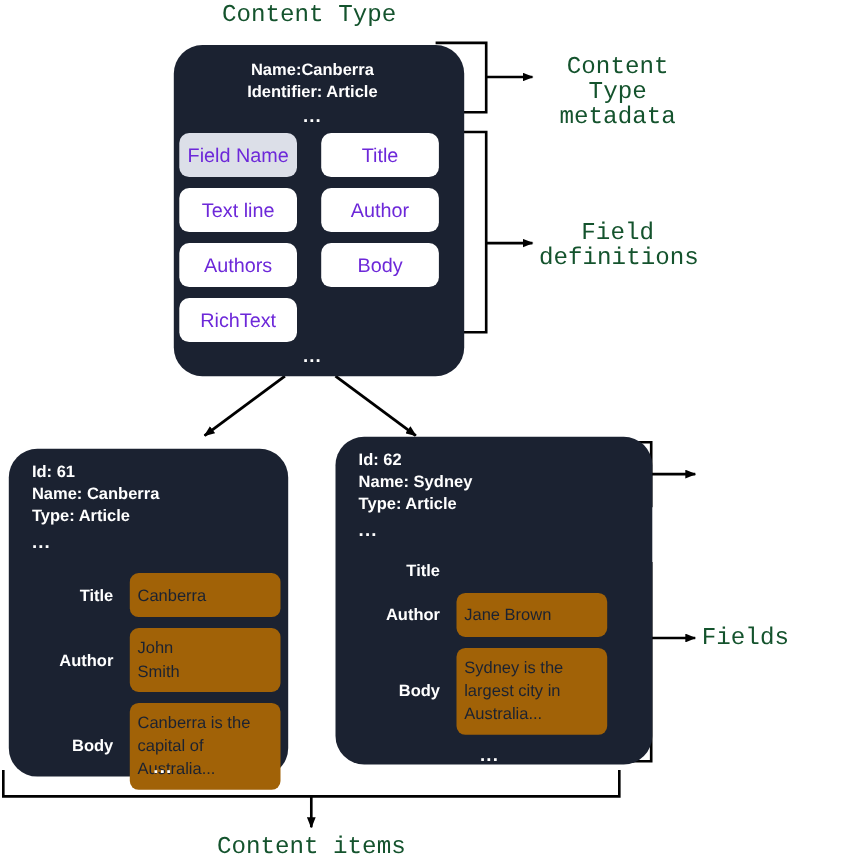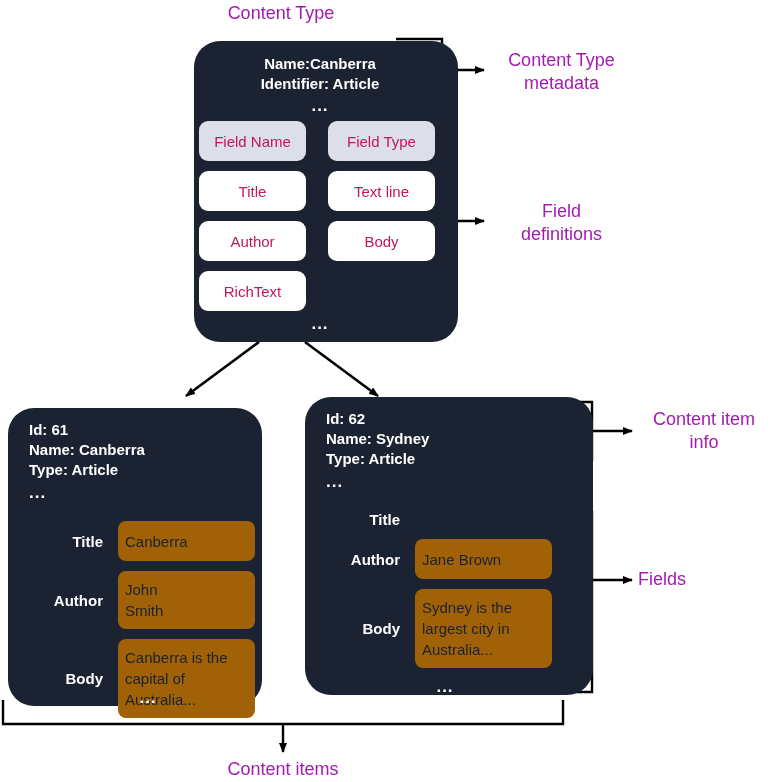--- a/index.html
+++ b/index.html
@@ -24,24 +24,25 @@
     top: 0;
     width: 773px;
     height: 782px;
     pointer-events: none;
   }
 
   
   .caption {
     position: absolute;
     text-align: center;
-    font-size: 18px;
+    font-size: 22px;
     line-height: 23px;
-    color: #a21caf;
+    color: #14532d;
     white-space: pre-line;
+    font-family: Liberation Mono, monospace;
   }
 
   
   .card {
     position: absolute;
     background: #1b2231;
     border-radius: 26px;
     box-sizing: border-box;
   }
   .card-meta {
@@ -67,22 +68,22 @@
     position: absolute;
     display: grid;
     grid-template-columns: 107px 107px;
     column-gap: 22px;
     row-gap: 10px;
   }
   .fd-cell {
     height: 40px;
     border-radius: 9px;
     background: #ffffff;
-    color: #be185d;
-    font-size: 15px;
+    color: #6d28d9;
+    font-size: 18px;
     display: flex;
     align-items: center;
     justify-content: center;
     text-align: center;
   }
   .fd-cell.header {
     background: #dcdfe8;
   }
 
   
@@ -162,33 +163,33 @@
     </g>
 
     <g>
       <path d="M 3,700 L 3,724 L 563,724 L 563,700" fill="none" stroke="#000000" stroke-width="2.4"></path>
       <line x1="283" y1="724" x2="283" y2="752" stroke="#000000" stroke-width="2.4" marker-end="url(#arrow)"></line>
     </g>
   </svg>
 
   <div class="caption" style="left:181px; top:2px; width:200px;">Content Type</div>
 
-  <div class="card" style="left:158px; top:41px; width:264px; height:301px;margin-left:36px;">
+  <div class="card" style="left:158px; top:41px; width:264px; height:301px;">
     <div class="card-meta meta-center" style="position:absolute; left:0; top:13px; width:252px;">Name:Canberra</div>
     <div class="card-meta meta-center" style="position:absolute; left:0; top:33px; width:252px;">Identifier: Article</div>
     <div class="dots" style="position:absolute; left:0; top:60px; width:252px;">...</div>
 
     <div class="fd-grid" style="left:5px; top:80px;">
       <div class="fd-cell header">Field Name</div>
-      <div class="fd-cell header">Field Type</div>
 
       <div class="fd-cell">Title</div>
       <div class="fd-cell">Text line</div>
 
       <div class="fd-cell">Author</div>
+      <div class="fd-cell">Authors</div>
 
       <div class="fd-cell">Body</div>
       <div class="fd-cell">RichText</div>
     </div>
 
     <div class="dots" style="position:absolute; left:0; top:278px; width:252px;">...</div>
   </div>
 
   <div class="caption" style="left:490px; top:49px; width:143px;">Content Type
 metadata</div>
@@ -236,19 +237,17 @@
       </div>
       <div class="field-row">
         <div class="field-label">Body</div>
         <div class="field-value">Sydney is the largest city in Australia...</div>
       </div>
     </div>
 
     <div class="dots" style="position:absolute; left:110px; top:285px; width:60px;">...</div>
   </div>
 
-  <div class="caption" style="left:635px; top:408px; width:138px;">Content item
-info</div>
   <div class="caption" style="left:638px; top:568px; width:100px; text-align:left;">Fields</div>
 
   <div class="caption" style="left:183px; top:758px; width:200px;">Content items</div>
 
 </div>
 
 </body></html>

